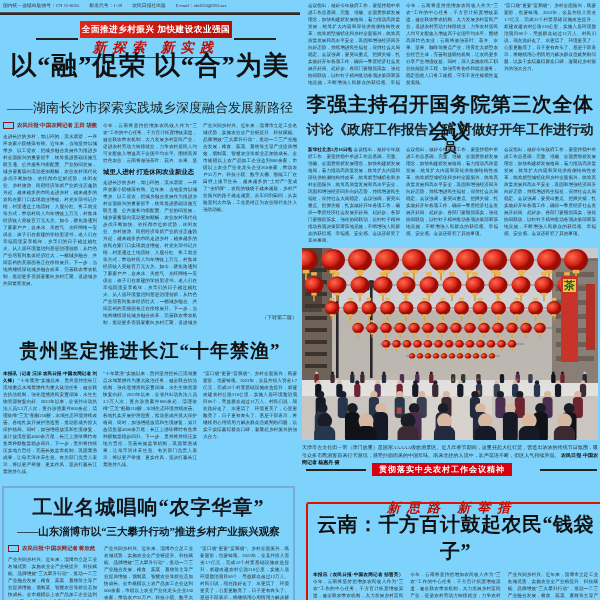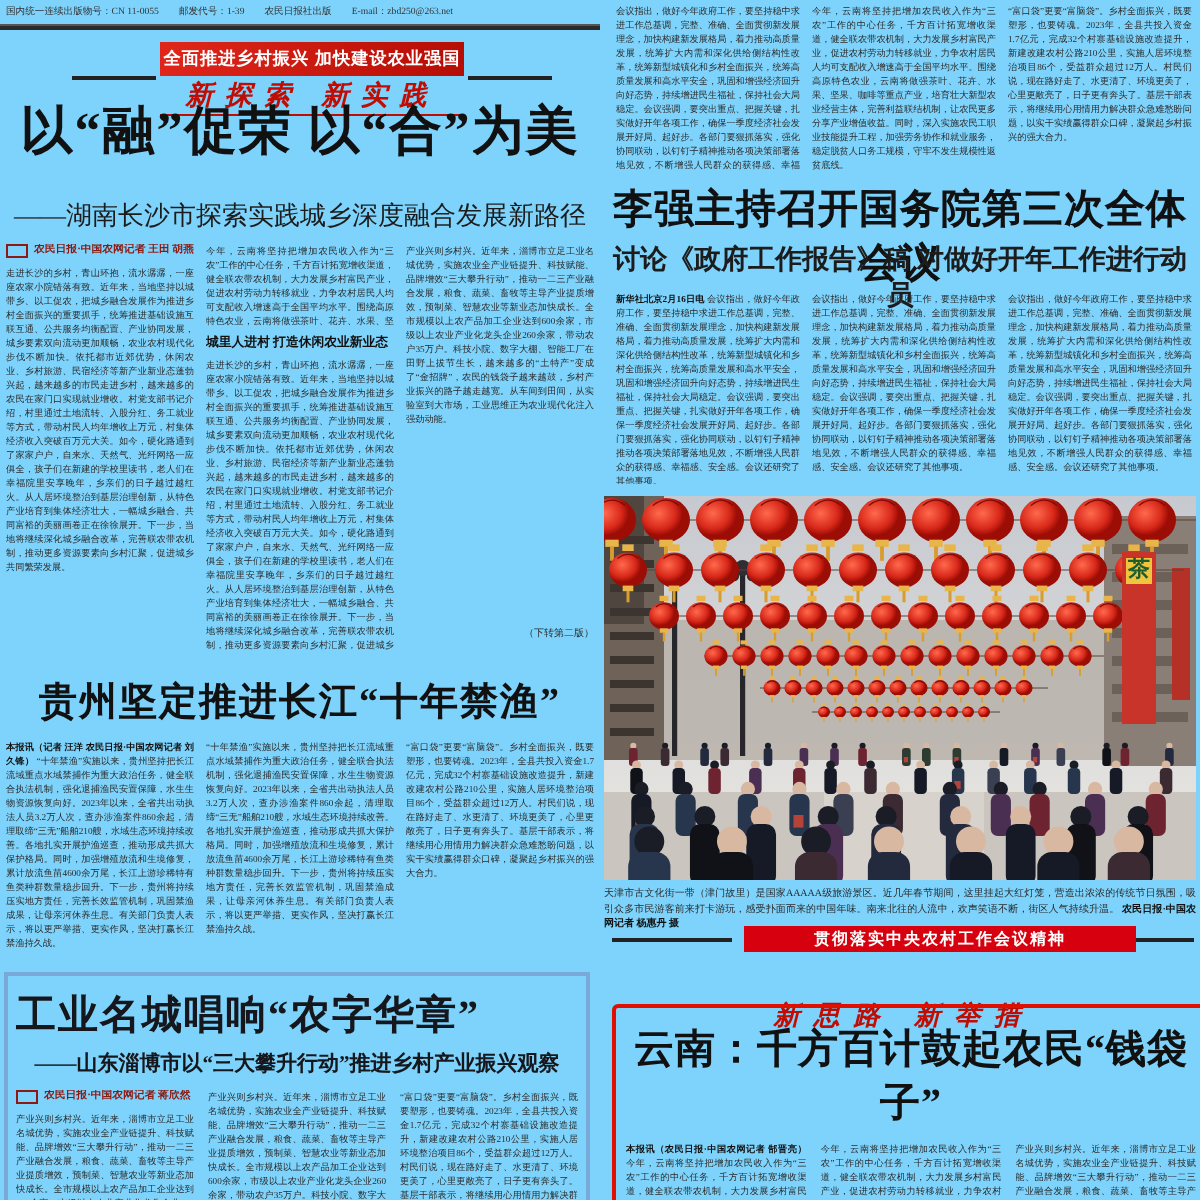--- a/index.html
+++ b/index.html
@@ -34,30 +34,30 @@
   .jump{font-size:5px;text-align:right;color:#2b2b2b;margin-top:2px;}
   
   #photo{left:302px;top:248px;width:296px;height:192px;background:#c9ccd2;overflow:hidden;}
   #caption{left:302px;top:444px;width:296px;font-size:5px;line-height:7.6px;text-align:justify;color:#2b2b2b;}
   #caption b{color:#111;}
   #tea-sign{left:561px;top:276px;width:17px;height:86px;background:#c8342a;display:flex;flex-direction:column;
      align-items:center;padding-top:3px;box-sizing:border-box;}
   #tea-sign .tea{width:13px;height:13px;background:#f0c43c;color:#1d5c2e;font-weight:700;font-size:11px;
      line-height:13px;text-align:center;}
   
-  #banner2-bar{left:372px;top:463px;width:196px;height:13px;background:#d6000f;color:#fff;
+  #banner2-bar{left:372px;top:463px;width:140px;height:13px;background:#d6000f;color:#fff;
      font-family:"Liberation Sans",sans-serif;font-weight:700;font-size:8px;line-height:13px;text-align:center;letter-spacing:1px;}
   #banner2-script{left:306px;top:499px;width:292px;text-align:center;color:#c00d04;font-weight:700;
      font-style:italic;font-size:13px;letter-spacing:7px;}
   
   #yunnan-box{left:306px;top:502px;width:285px;height:110px;border:2.5px solid #e01000;border-radius:3px;
      padding:4px 5px;box-sizing:content-box;}
   #hl-yunnan{font-size:20px;font-weight:700;text-align:center;letter-spacing:.5px;margin:3px 0 6px 0;color:#111;}
   #zibo-box{left:2px;top:486px;width:293px;height:130px;border:2px solid #79a9d8;padding:6px 4px 0 4px;box-sizing:border-box;}
-  #hl-zibo{font-size:20px;font-weight:700;letter-spacing:1px;color:#15171c;}
+  #hl-zibo{font-size:20px;font-weight:700;text-align:center;letter-spacing:1px;color:#15171c;}
   #sub-zibo{font-size:10.5px;font-weight:700;text-align:center;margin-top:4px;color:#15171c;}
   .cols3{display:flex;gap:7px;margin-top:6px;}
   .cols3 .col{flex:1;position:static;}
 </style>
 </head>
 <body>
 
 <div id="page">
 
   <div class="abs" id="masthead">

